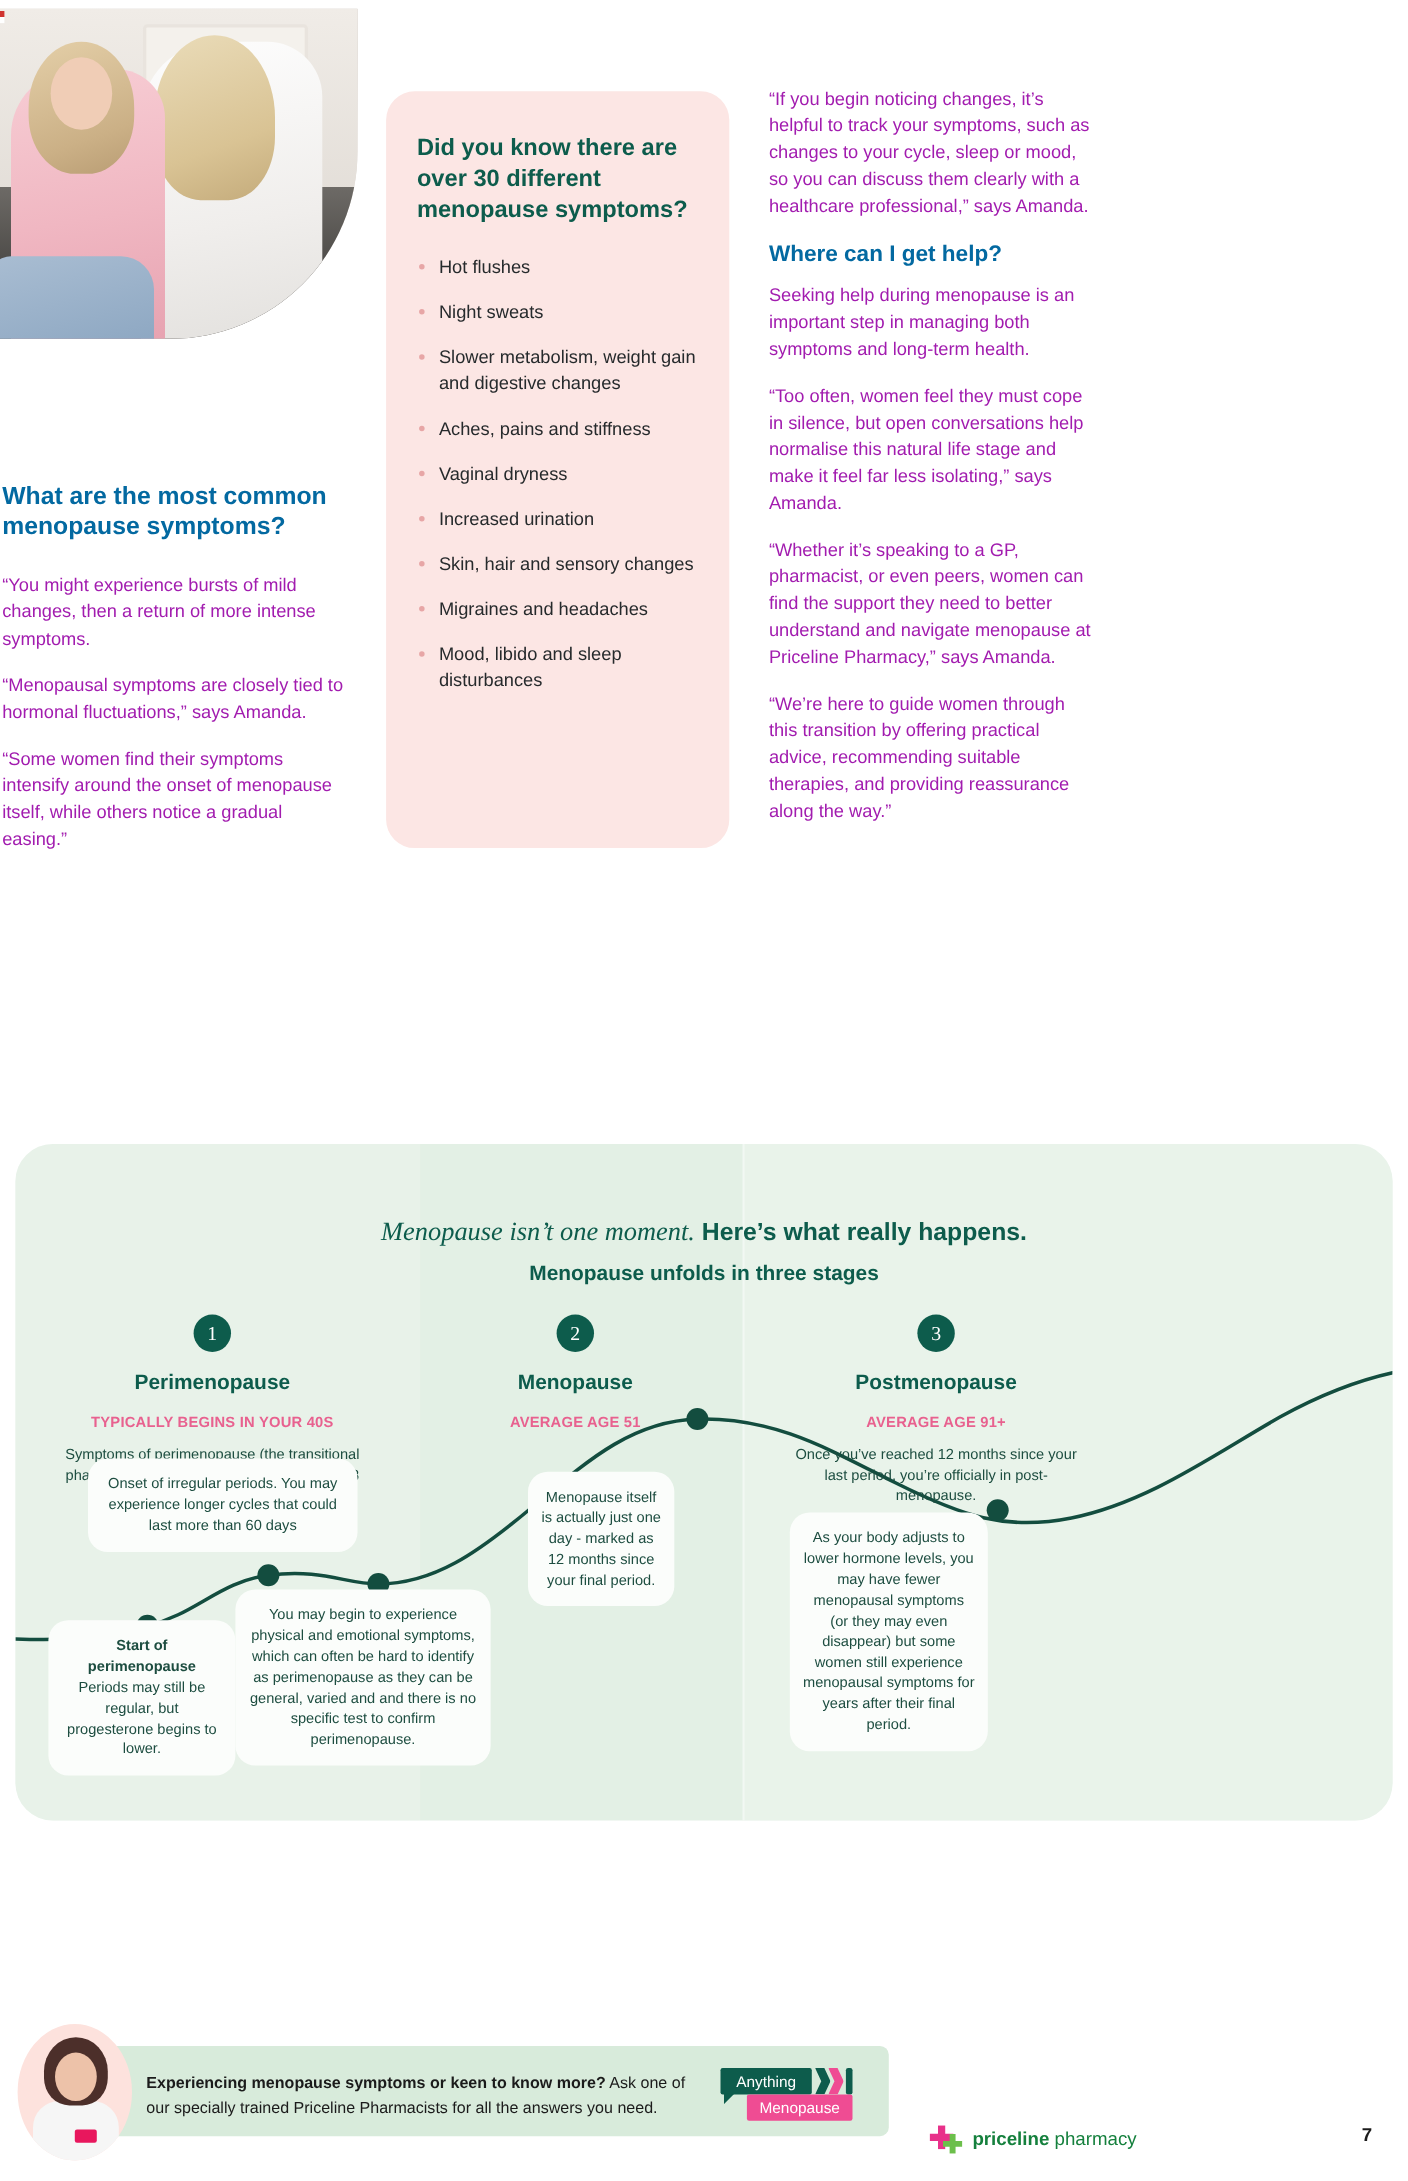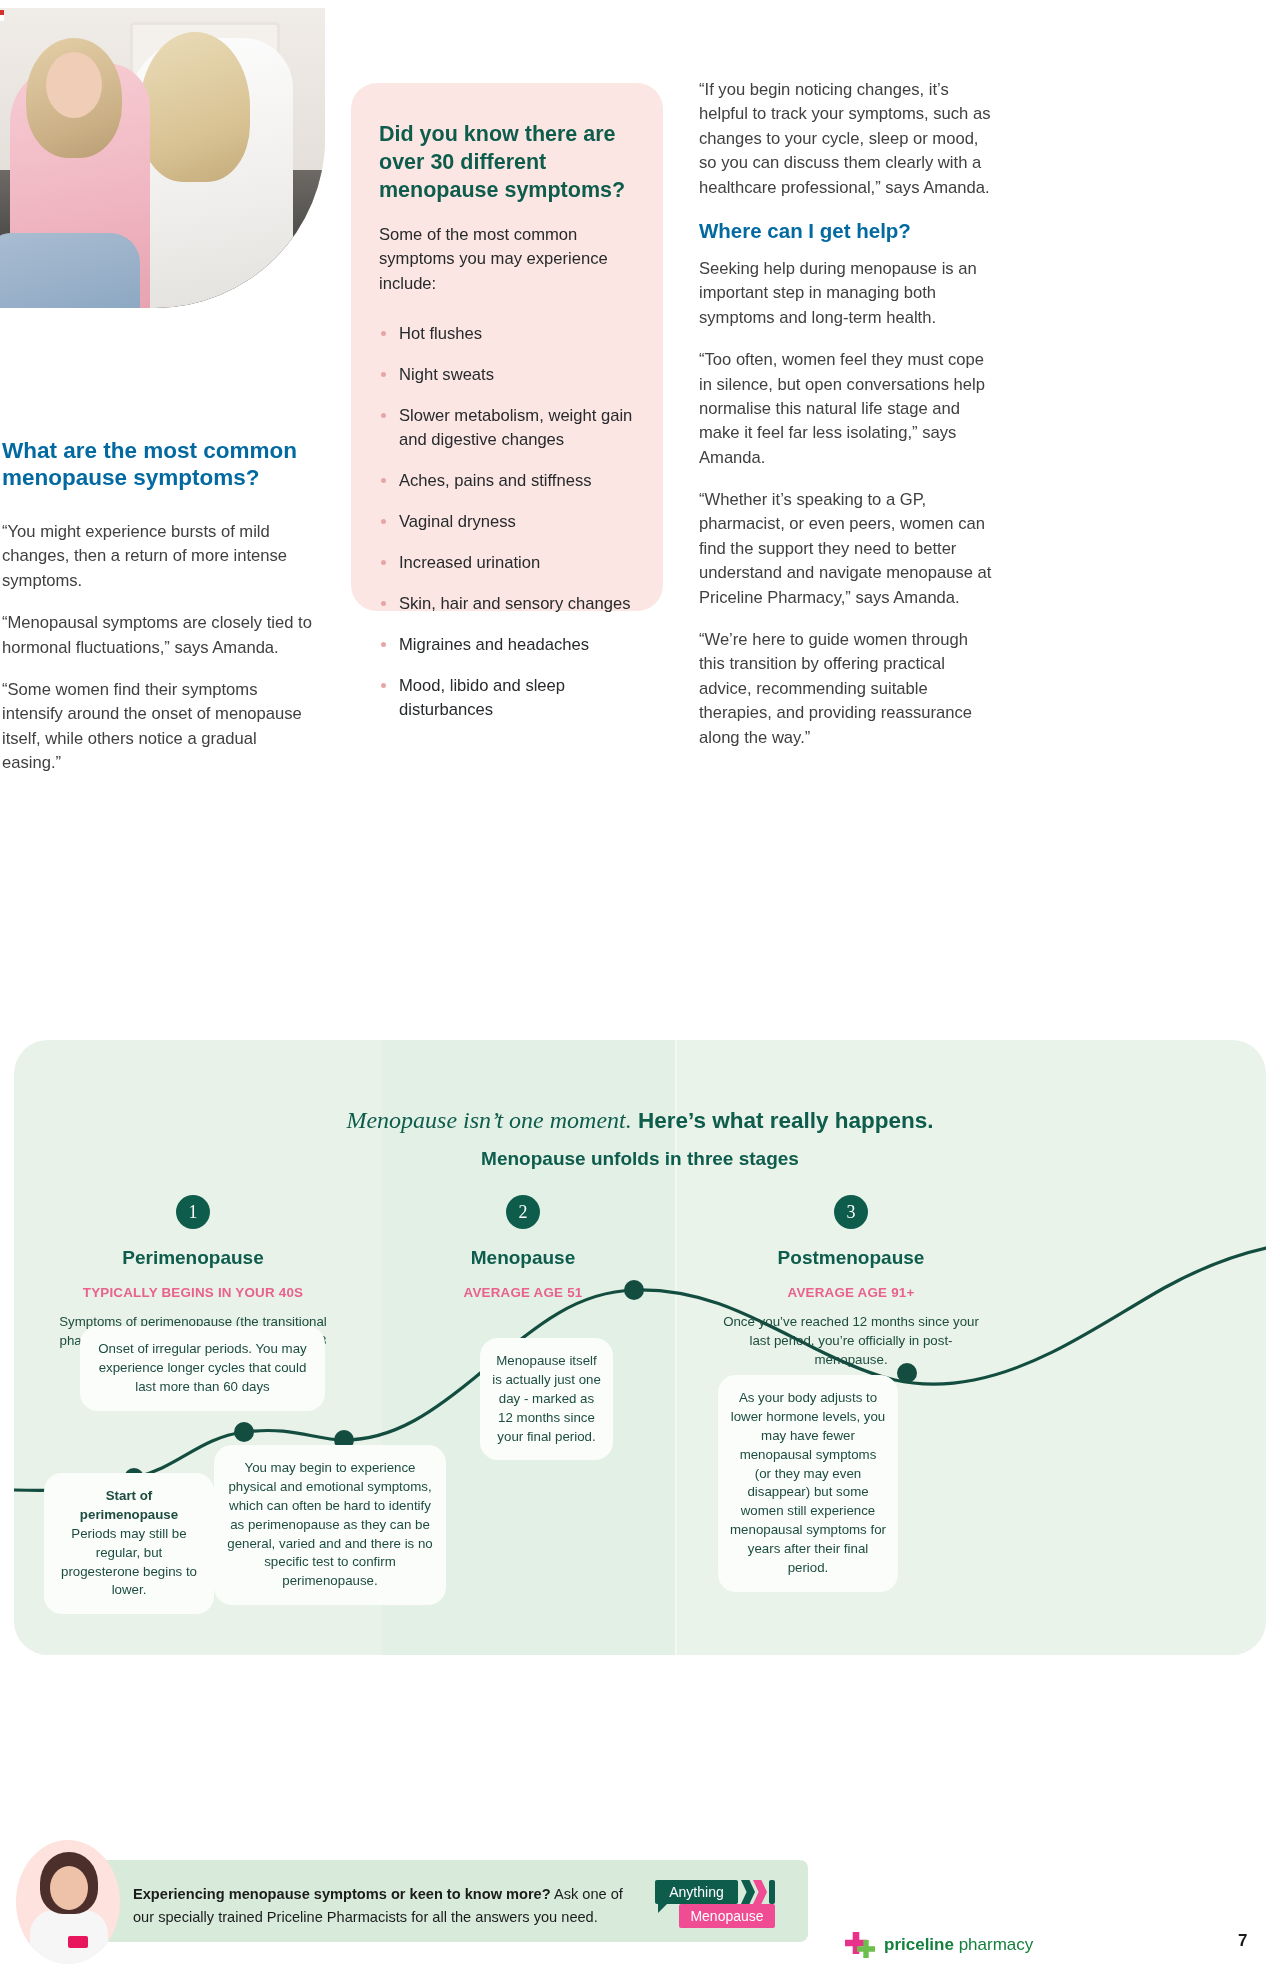--- a/index.html
+++ b/index.html
@@ -75,28 +75,28 @@
   .h-green {
     color: #0369a1;
     font-weight: bold;
     line-height: 1.22;
   }
   .c1-head { position: absolute; left: 2px; top: 437px; width: 310px; font-size: 22.5px; }
   .c1-body { position: absolute; left: 2px; top: 520px; width: 318px; }
   .para {
     font-size: 16.6px;
     line-height: 1.47;
-    color: #404040;
+    color: #a21caf;
     margin-bottom: 18px;
   }
 
   
   .pink-card {
     position: absolute; left: 351px; top: 83px;
-    width: 312px; height: 528px;
+    width: 312px; height: 688px;
     background: #fce6e4;
     border-radius: 26px;
     padding: 38px 28px 0 28px;
   }
   .pink-head { font-size: 21.5px; color: #0d5c4c; font-weight: bold; line-height: 1.3; }
   .pink-sub  { font-size: 16.6px; color: #262a2c; line-height: 1.47; margin-top: 18px; }
   .sym-list  { list-style: none; margin-top: 26px; }
   .sym-list li {
     position: relative;
     padding-left: 20px;
@@ -258,21 +258,20 @@
 
     <div class="c1-body">
       <p class="para">“You might experience bursts of mild changes, then a return of more intense symptoms.</p>
       <p class="para">“Menopausal symptoms are closely tied to hormonal fluctuations,” says Amanda.</p>
       <p class="para">“Some women find their symptoms intensify around the onset of menopause itself, while others notice a gradual easing.”</p>
     </div>
   </div>
 
   <div class="pink-card">
     <div class="pink-head">Did you know there are over 30 different menopause symptoms?</div>
-    <div class="pink-sub">Some of the most common symptoms you may experience include:</div>
     <ul class="sym-list">
       <li>Hot flushes</li>
       <li>Night sweats</li>
       <li>Slower metabolism, weight gain and digestive changes</li>
       <li>Aches, pains and stiffness</li>
       <li>Vaginal dryness</li>
       <li>Increased urination</li>
       <li>Skin, hair and sensory changes</li>
       <li>Migraines and headaches</li>
       <li>Mood, libido and sleep disturbances</li>

